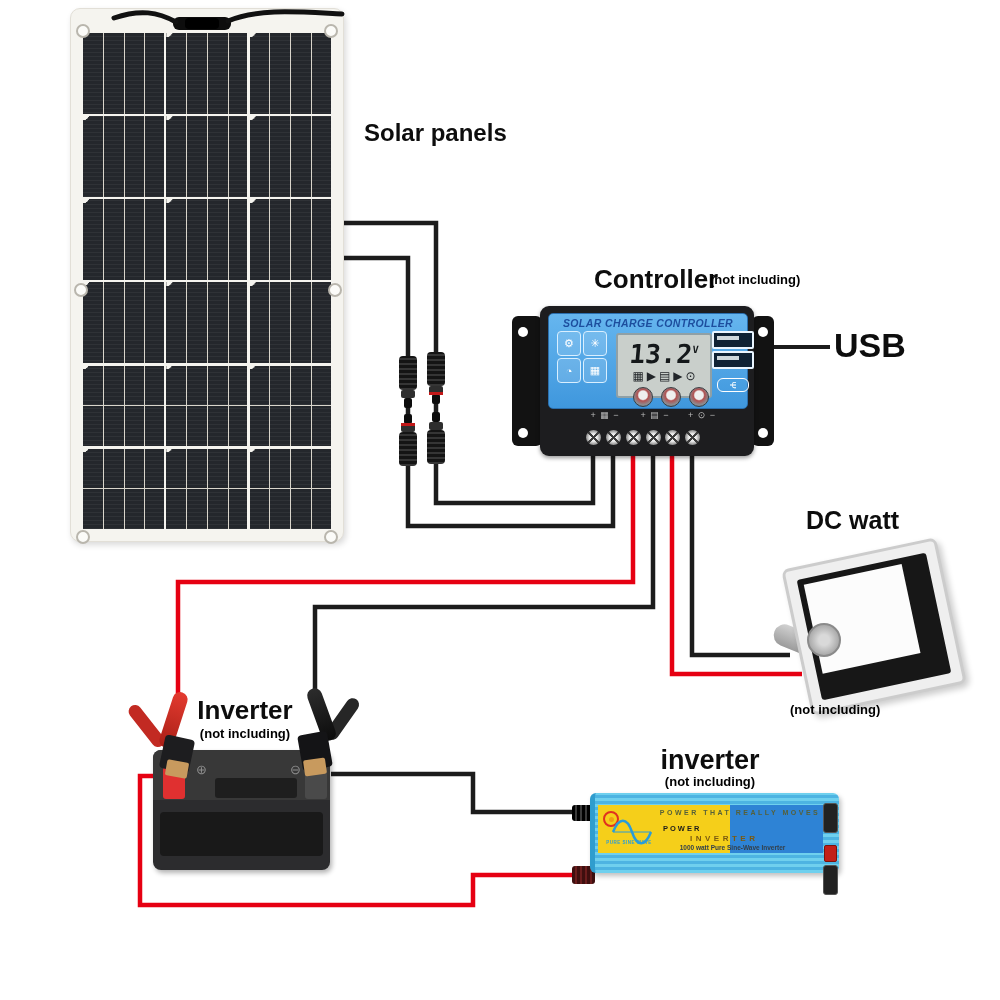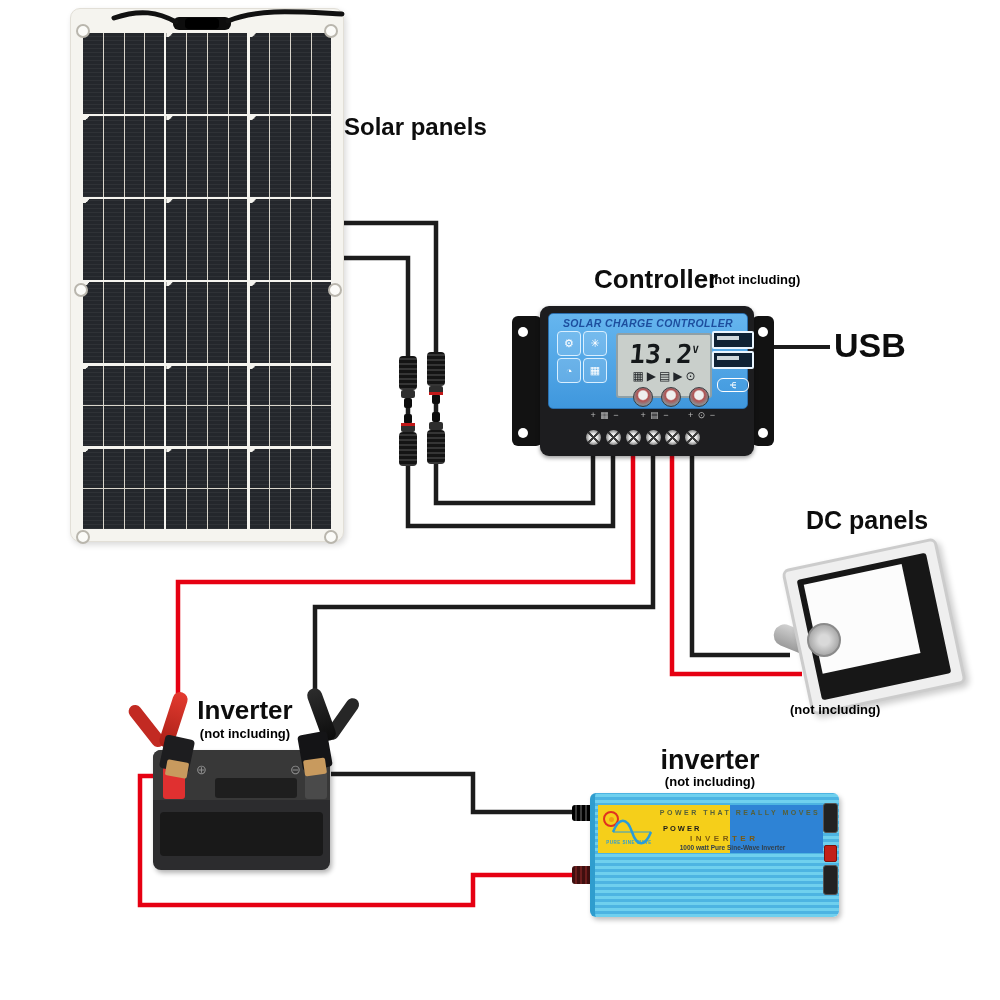--- a/index.html
+++ b/index.html
@@ -103,21 +103,21 @@
   .bat-band{position:absolute;left:7px;top:62px;width:163px;height:44px;background:#191919;border-radius:4px;}
   .bat-term{position:absolute;top:17px;width:22px;height:32px;border-radius:3px;}
   .bat-sym{position:absolute;top:12px;color:#8d8d8d;font-size:13px;}
   .clamp-handle,.clamp-jaw,.clamp-tip{position:absolute;}
   .clamp-handle{border-radius:8px;}
   .clamp-jaw{border-radius:4px;}
   .clamp-tip{border-radius:2px;background:#c89a5e;}
 
   
   .inverter{left:560px;top:780px;width:340px;height:130px;}
-  .inv-body{position:absolute;left:30px;top:13px;width:244px;height:124px;border-radius:6px;
+  .inv-body{position:absolute;left:30px;top:13px;width:244px;height:80px;border-radius:6px;
     background:repeating-linear-gradient(0deg,#6fd0ee 0 3px,#4db4e2 3px 6px);
     box-shadow:2px 3px 5px rgba(0,0,0,.25);border-left:5px solid #2f9dce;}
   .inv-yellow{position:absolute;left:3px;top:12px;width:132px;height:48px;background:#f5cf1a;}
   .inv-blue{position:absolute;left:135px;top:12px;width:93px;height:48px;background:#2e83d5;}
   .inv-slogan{position:absolute;left:55px;top:16px;width:180px;text-align:center;font-size:7px;
     font-weight:700;letter-spacing:2.5px;color:#55603a;}
   .inv-brand1{position:absolute;left:68px;top:31px;font-size:7.5px;font-weight:700;letter-spacing:2px;color:#1c1c1c;}
   .inv-brand2{position:absolute;left:95px;top:41px;font-size:8px;font-weight:700;letter-spacing:3.5px;color:#7a5a10;}
   .inv-spec{position:absolute;left:45px;top:51px;width:185px;text-align:center;font-size:6.5px;
     font-weight:700;color:#33414d;}
@@ -292,24 +292,24 @@
       <div class="inv-slogan">POWER THAT REALLY MOVES</div>
       <div class="inv-brand1">POWER</div>
       <div class="inv-brand2">INVERTER</div>
       <div class="inv-spec">1000 watt Pure Sine-Wave Inverter</div>
       <div class="inv-outlet" style="top:10px;"></div>
       <div class="inv-outlet" style="top:72px;"></div>
       <div class="inv-switch"></div>
     </div>
   </div>
 
-  <div class="lbl" style="left:344px;top:113px;font-size:24px;">Solar panels</div>
+  <div class="lbl" style="left:344px;top:119px;font-size:24px;padding-left:20px;">Solar panels</div>
   <div class="lbl" style="left:594px;top:264px;font-size:26px;">Controller</div>
   <div class="note" style="left:710px;top:272px;">(not including)</div>
   <div class="lbl usb-label">USB</div>
-  <div class="lbl" style="left:806px;top:506px;font-size:25px;">DC panels</div>
+  <div class="lbl" style="left:806px;top:506px;font-size:25px;">DC watt</div>
   <div class="note" style="left:790px;top:702px;">(not including)</div>
   <div class="lbl" style="left:185px;top:695px;width:120px;text-align:center;font-size:26px;">Inverter</div>
   <div class="note" style="left:185px;top:726px;width:120px;text-align:center;">(not including)</div>
   <div class="lbl" style="left:630px;top:745px;width:160px;text-align:center;font-size:27px;">inverter</div>
   <div class="note" style="left:630px;top:774px;width:160px;text-align:center;">(not including)</div>
 
 </div>
 
 </body></html>

